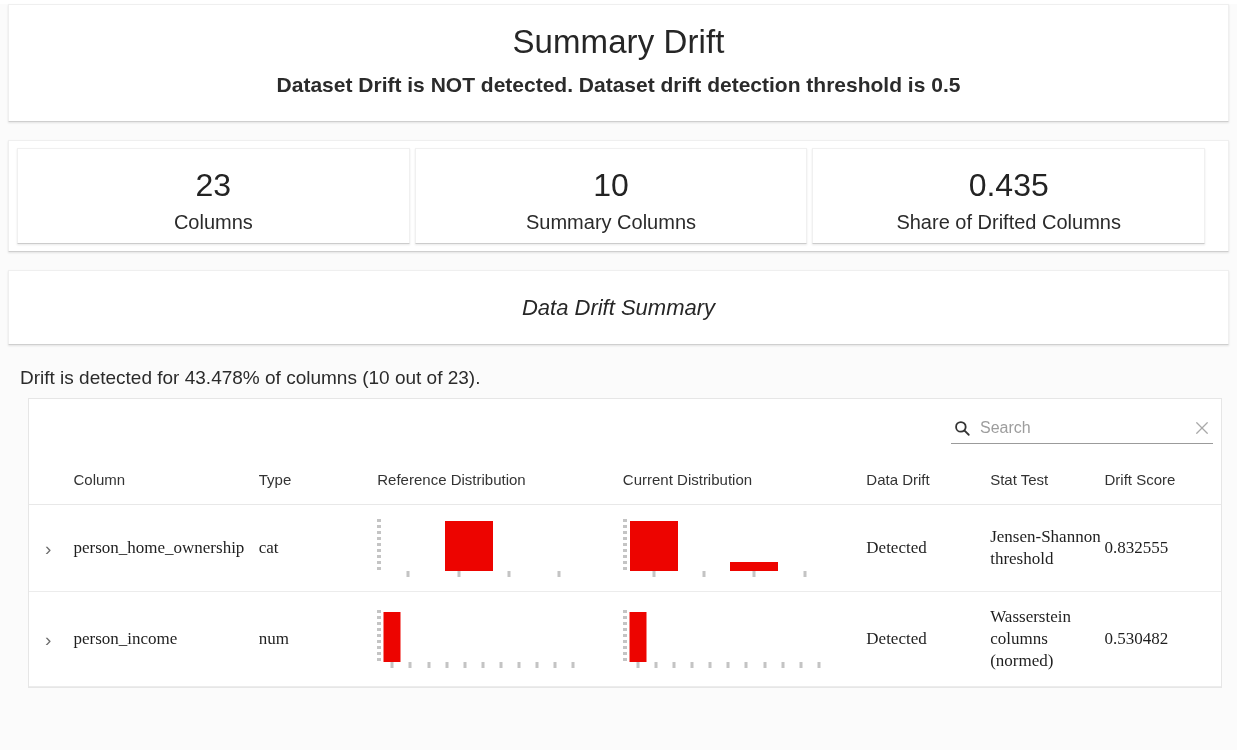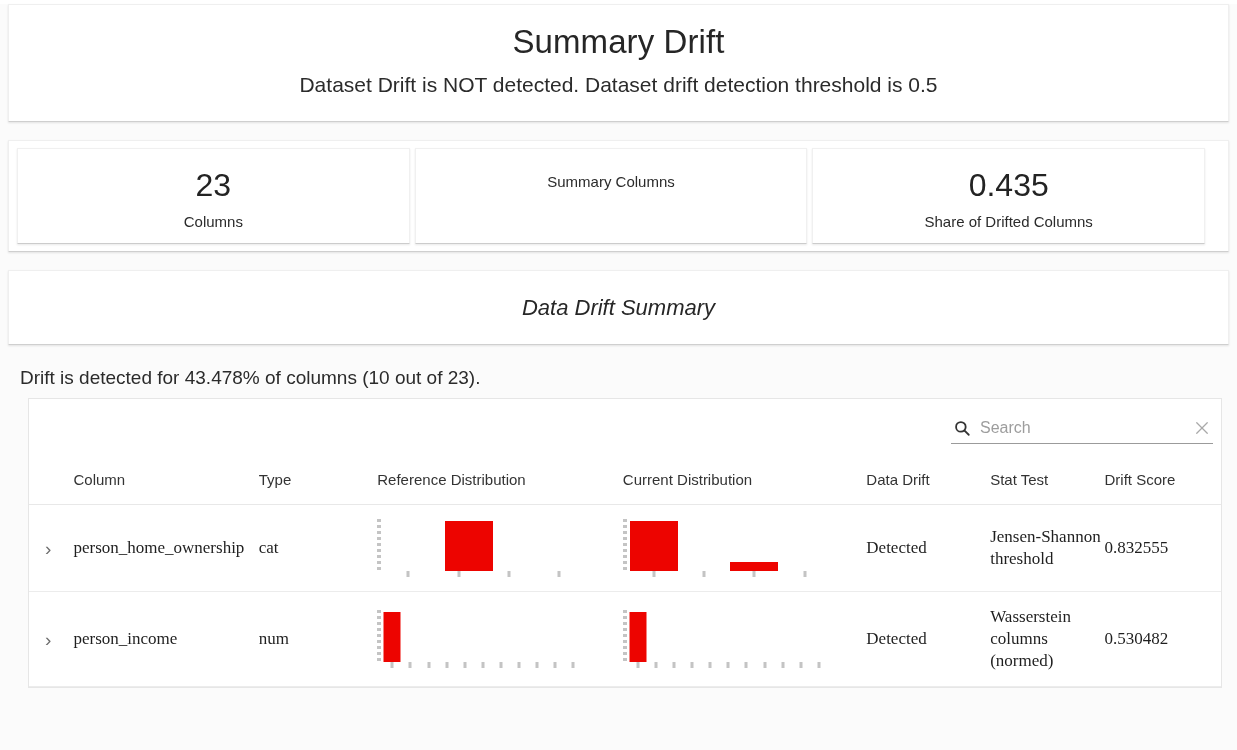--- a/index.html
+++ b/index.html
@@ -43,21 +43,21 @@
   }
   .report-title {
     font-size: 33px;
     font-weight: 400;
     color: #262626;
     line-height: 42px;
     letter-spacing: 0.1px;
   }
   .report-subtitle {
     font-size: 21px;
-    font-weight: 400;
+    font-weight: 700;
     color: #2b2b2b;
     line-height: 32px;
     margin-top: 6px;
   }
 
   
   .counter-panel {
     margin: 18px 4px 0 4px;
     height: 112px;
     display: flex;
@@ -76,21 +76,21 @@
     margin-right: 5px;
   }
   .counter-card:last-child { margin-right: 15px; }
   .counter-value {
     font-size: 32px;
     font-weight: 400;
     color: #232323;
     line-height: 40px;
   }
   .counter-label {
-    font-size: 15px;
+    font-size: 20px;
     font-weight: 400;
     color: #2b2b2b;
     line-height: 30px;
     margin-top: 2px;
   }
 
   
   .section-panel {
     margin: 18px 4px 0 4px;
     height: 75px;
@@ -265,20 +265,21 @@
     <div class="report-title">Summary Drift</div>
     <div class="report-subtitle">Dataset Drift is NOT detected. Dataset drift detection threshold is 0.5</div>
   </div>
 
   <div class="panel counter-panel">
     <div class="counter-card">
       <div class="counter-value">23</div>
       <div class="counter-label">Columns</div>
     </div>
     <div class="counter-card">
+      <div class="counter-value">10</div>
       <div class="counter-label">Summary Columns</div>
     </div>
     <div class="counter-card">
       <div class="counter-value">0.435</div>
       <div class="counter-label">Share of Drifted Columns</div>
     </div>
   </div>
 
   <div class="panel section-panel">
     <div class="section-title">Data Drift Summary</div>

